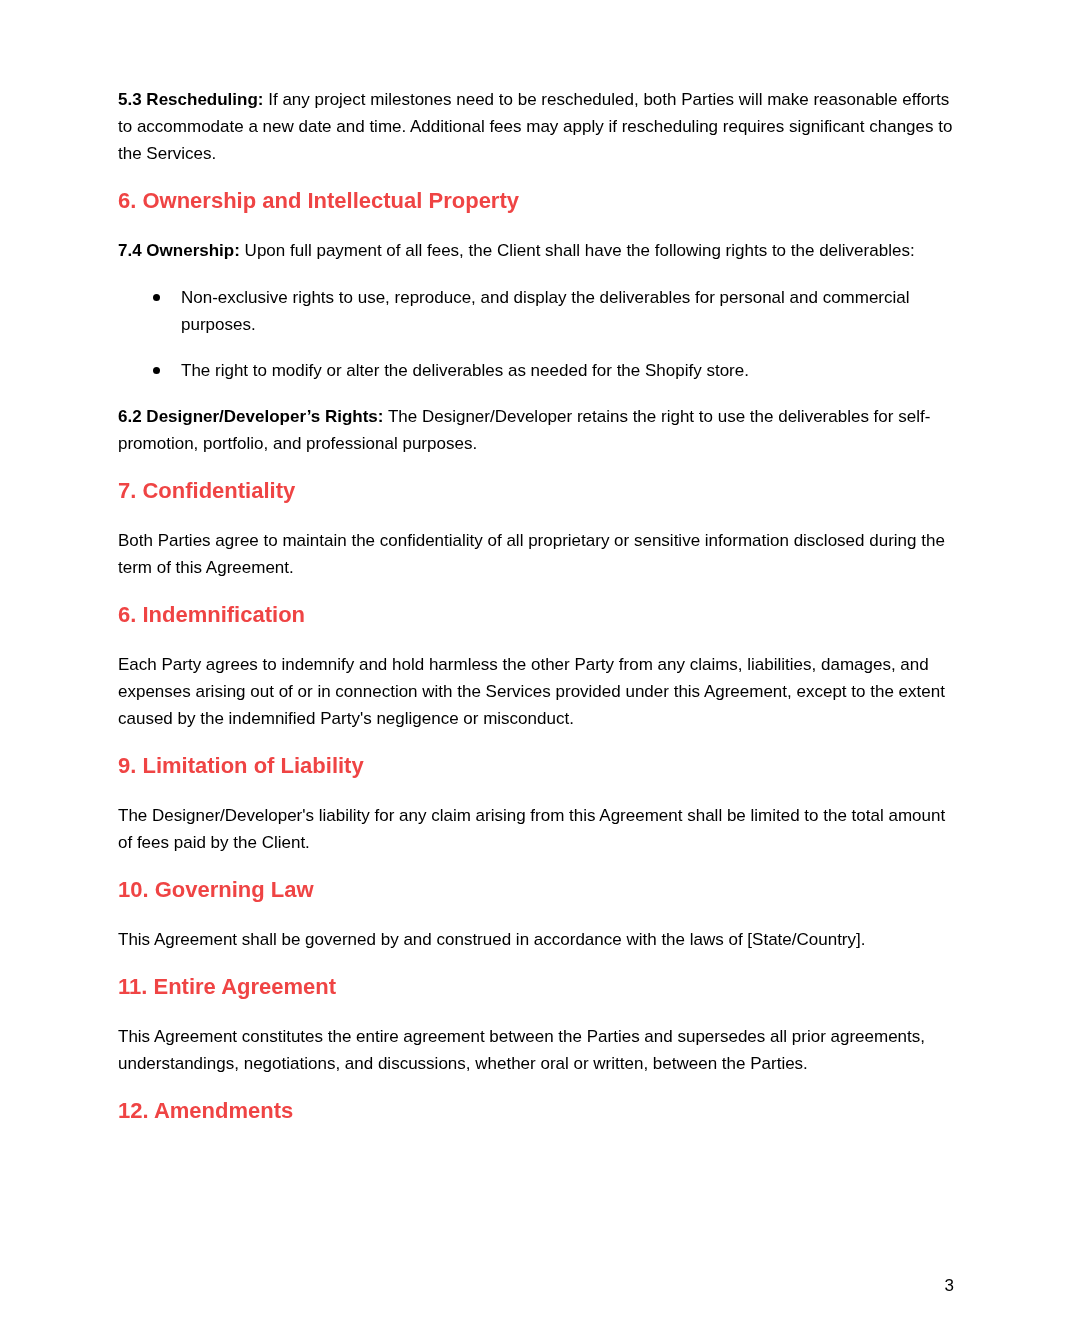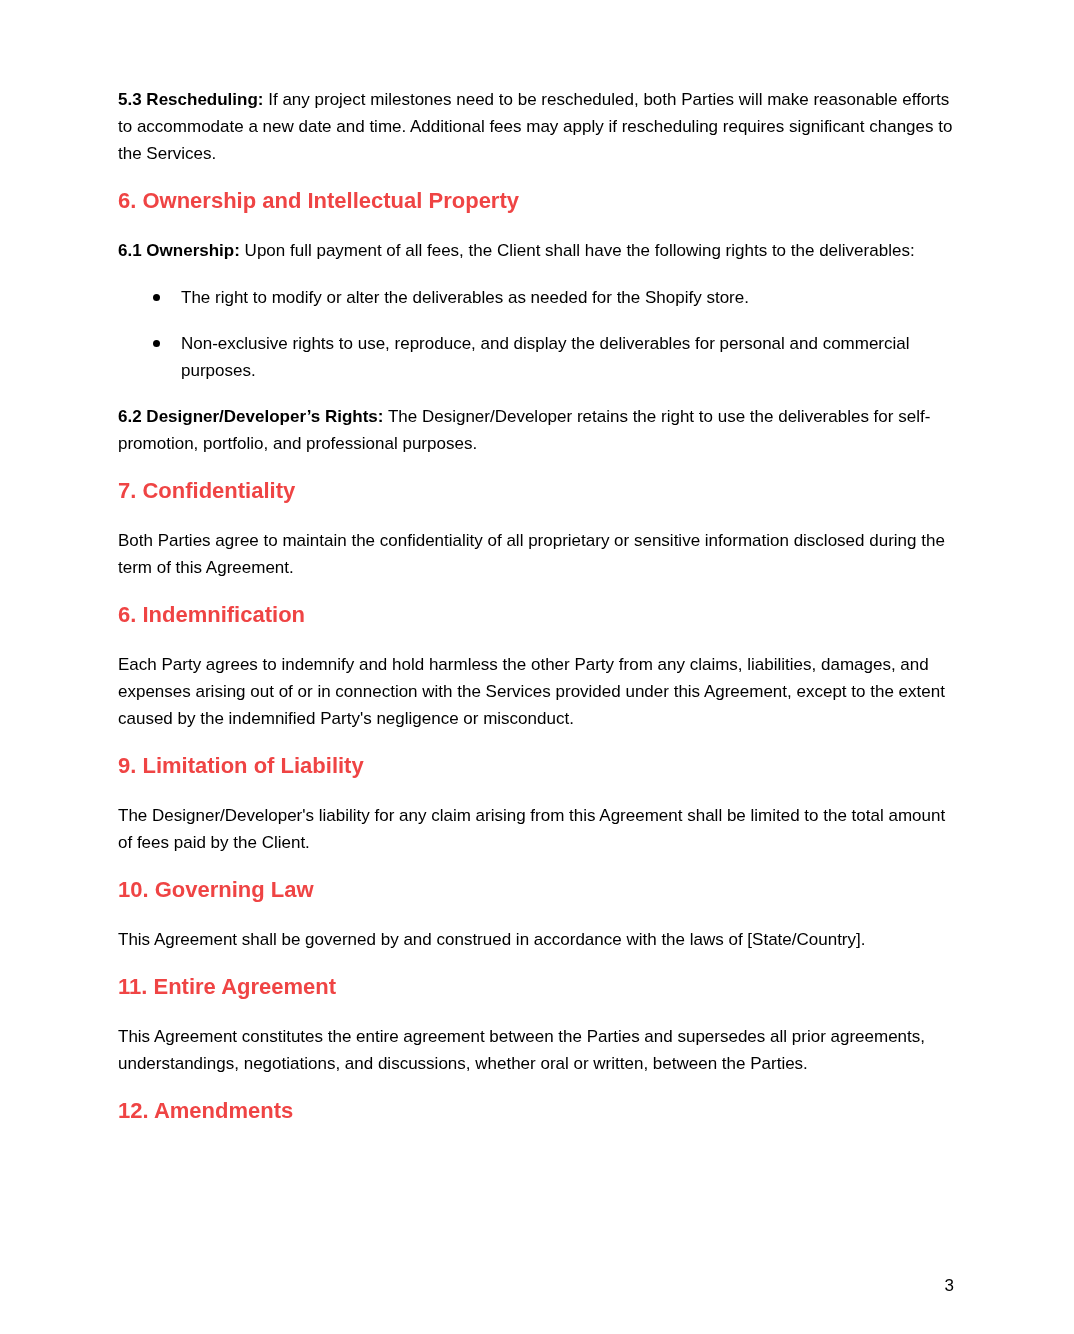--- a/index.html
+++ b/index.html
@@ -76,32 +76,32 @@
   <div class="content">
 
     <p class="body-text">
       <strong class="clause-label">5.3 Rescheduling:</strong>
       <span>If any project milestones need to be rescheduled, both Parties will make reasonable efforts to accommodate a new date and time. Additional fees may apply if rescheduling requires significant changes to the Services.</span>
     </p>
 
     <h2 class="section-heading">6. Ownership and Intellectual Property</h2>
 
     <p class="body-text">
-      <strong class="clause-label">6.1 Ownership:</strong>
+      <strong class="clause-label">7.4 Ownership:</strong>
       <span>Upon full payment of all fees, the Client shall have the following rights to the deliverables:</span>
     </p>
 
     <ul class="bullet-list">
       <li>
         <span class="bullet-dot"></span>
-        <span>The right to modify or alter the deliverables as needed for the Shopify store.</span>
+        <span>Non-exclusive rights to use, reproduce, and display the deliverables for personal and commercial purposes.</span>
       </li>
       <li>
         <span class="bullet-dot"></span>
-        <span>Non-exclusive rights to use, reproduce, and display the deliverables for personal and commercial purposes.</span>
+        <span>The right to modify or alter the deliverables as needed for the Shopify store.</span>
       </li>
     </ul>
 
     <p class="body-text">
       <strong class="clause-label">6.2 Designer/Developer’s Rights:</strong>
       <span>The Designer/Developer retains the right to use the deliverables for self-promotion, portfolio, and professional purposes.</span>
     </p>
 
     <h2 class="section-heading">7. Confidentiality</h2>
     <p class="body-text">Both Parties agree to maintain the confidentiality of all proprietary or sensitive information disclosed during the term of this Agreement.</p>

